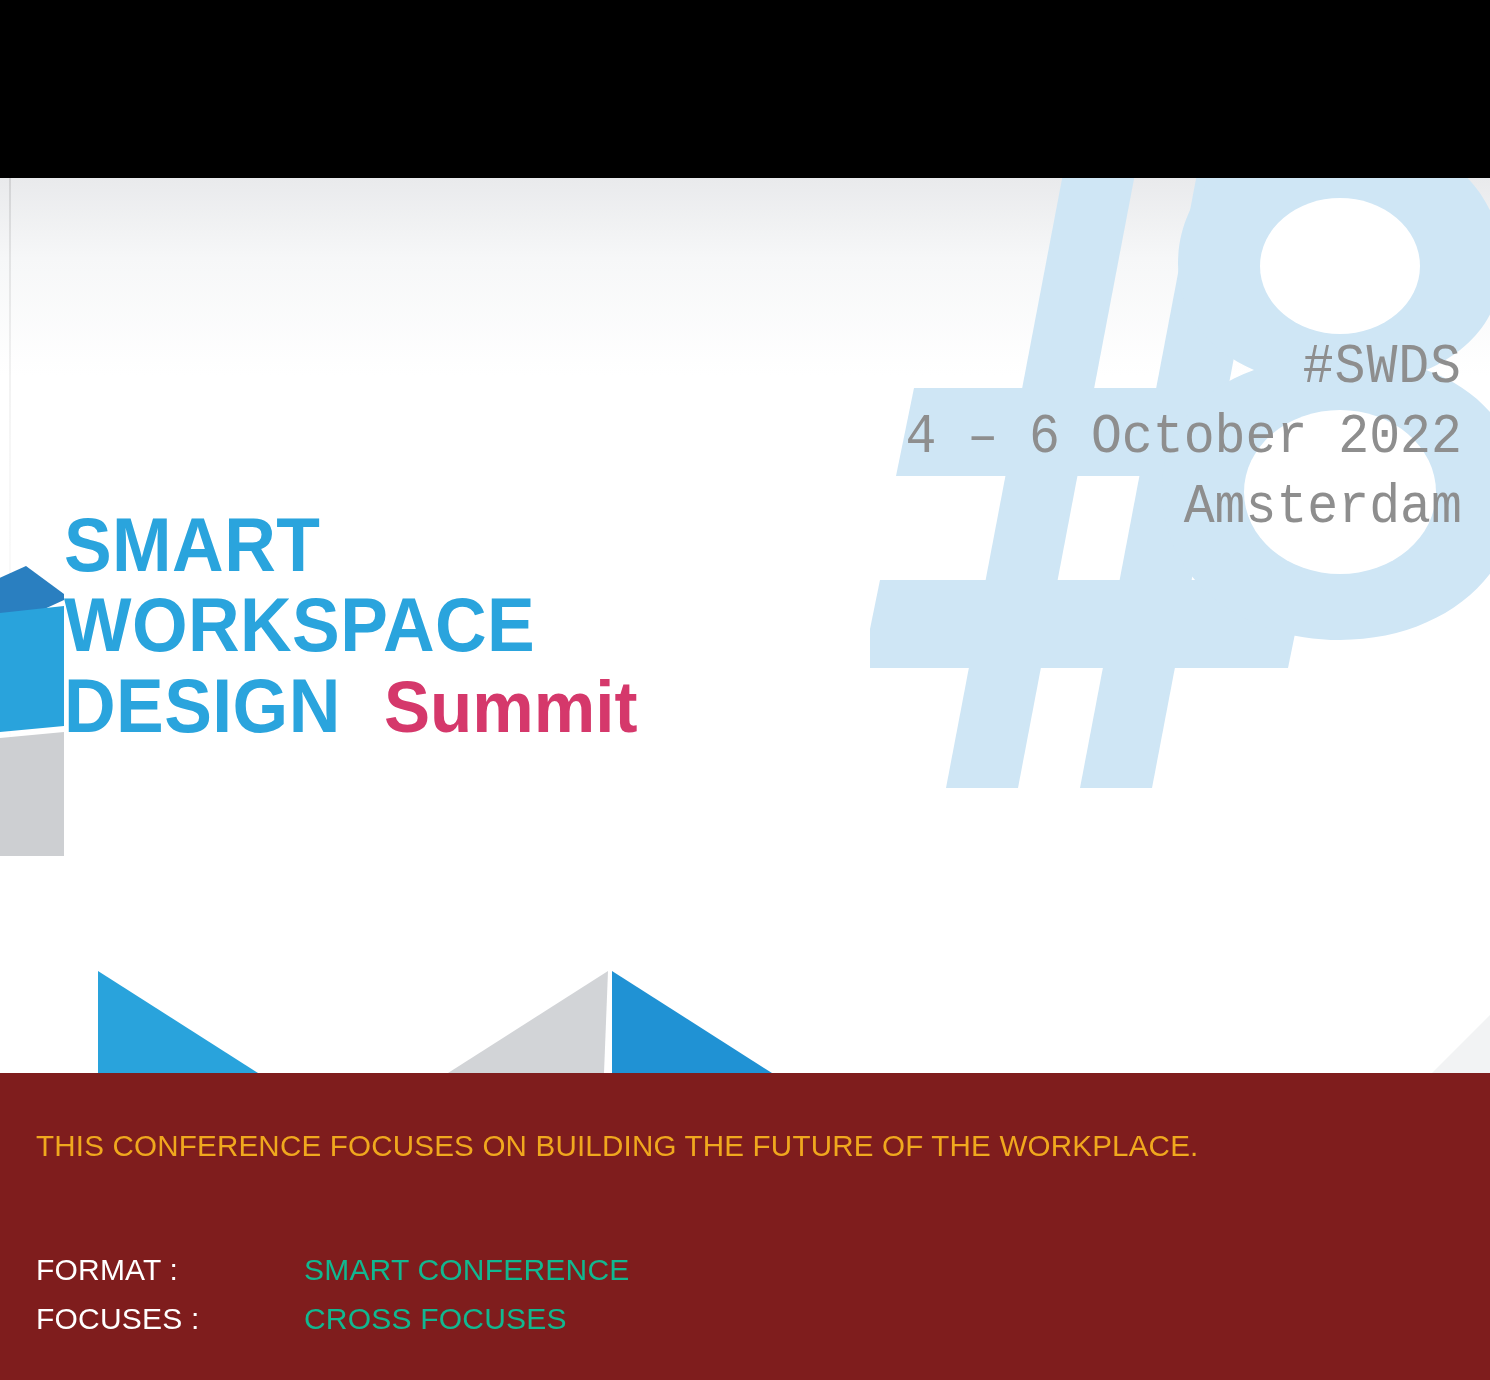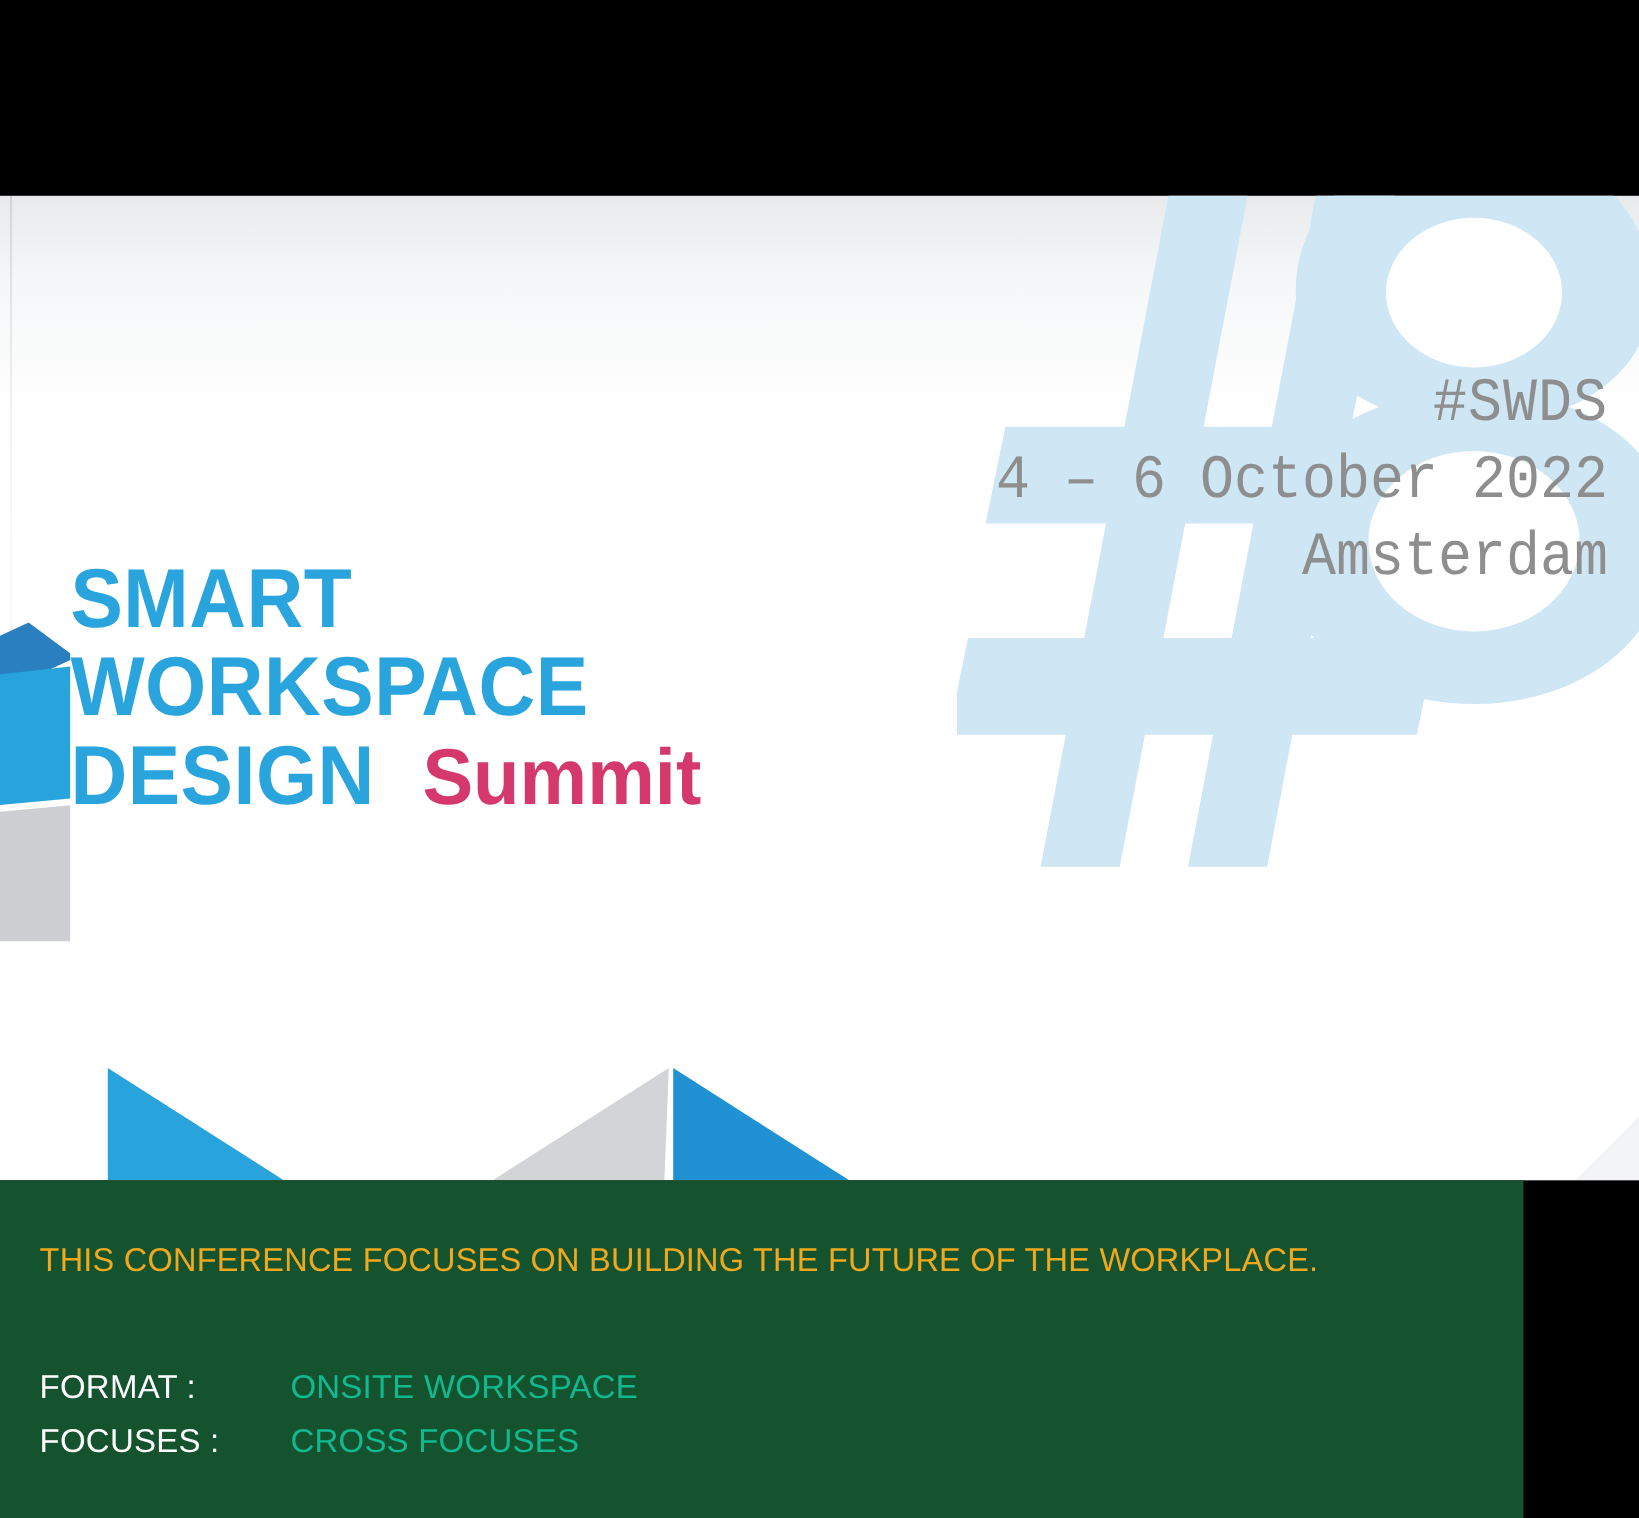--- a/index.html
+++ b/index.html
@@ -70,32 +70,32 @@
   .meta-line { display:block; white-space:nowrap; line-height:1.18; font-weight:400; }
   .meta-hashtag { font-size:56px; letter-spacing:1px; transform:scaleX(.92); transform-origin:right center; }
   .meta-date    { font-size:56px; letter-spacing:0px; margin-top:4px; transform:scaleX(.92); transform-origin:right center; }
   .meta-city    { font-size:56px; letter-spacing:0px; margin-top:4px; transform:scaleX(.92); transform-origin:right center; }
 
   
   .frieze { position:absolute; left:0; bottom:0; width:1490px; height:110px; }
 
   
   .info-panel {
-    position:absolute; left:0; top:1073px; width:1385px; height:307px;
-    background:#14532d;
+    position:absolute; left:0; top:1073px; width:1490px; height:307px;
+    background:#7f1d1d;
   }
   .headline {
     position:absolute; left:36px; top:56px;
     color:#f0a81e;
     font-size:30px; font-weight:400; letter-spacing:.2px;
     white-space:nowrap;
     transform:scaleX(.985); transform-origin:left center;
   }
   .facts { position:absolute; left:36px; top:172px; }
-  .fact-row { display:flex; align-items:flex-start; height:49px; }
+  .fact-row { display:flex; align-items:center; height:49px;gap:40px; }
   .fact-label {
     width:228px; flex:0 0 228px;
     color:#ffffff; font-size:30px; font-weight:400; letter-spacing:.2px;
     white-space:nowrap;
   }
   .fact-value {
     color:#11b890; font-size:30px; font-weight:400; letter-spacing:.2px;
     white-space:nowrap;
   }
 </style>
@@ -155,21 +155,21 @@
       <polygon points="612,8 612,110 772,110" fill="#2092d4"></polygon>
       <polygon points="1490,52 1432,110 1490,110" fill="#f2f3f4"></polygon>
     </svg>
   </div>
 
   <div class="info-panel">
     <div class="headline">THIS CONFERENCE FOCUSES ON BUILDING THE FUTURE OF THE WORKPLACE.</div>
     <div class="facts">
       <div class="fact-row">
         <span class="fact-label">FORMAT :</span>
-        <span class="fact-value">ONSITE WORKSPACE</span>
+        <span class="fact-value">SMART CONFERENCE</span>
       </div>
       <div class="fact-row">
         <span class="fact-label">FOCUSES :</span>
         <span class="fact-value">CROSS FOCUSES</span>
       </div>
     </div>
   </div>
 
 </div>
 

